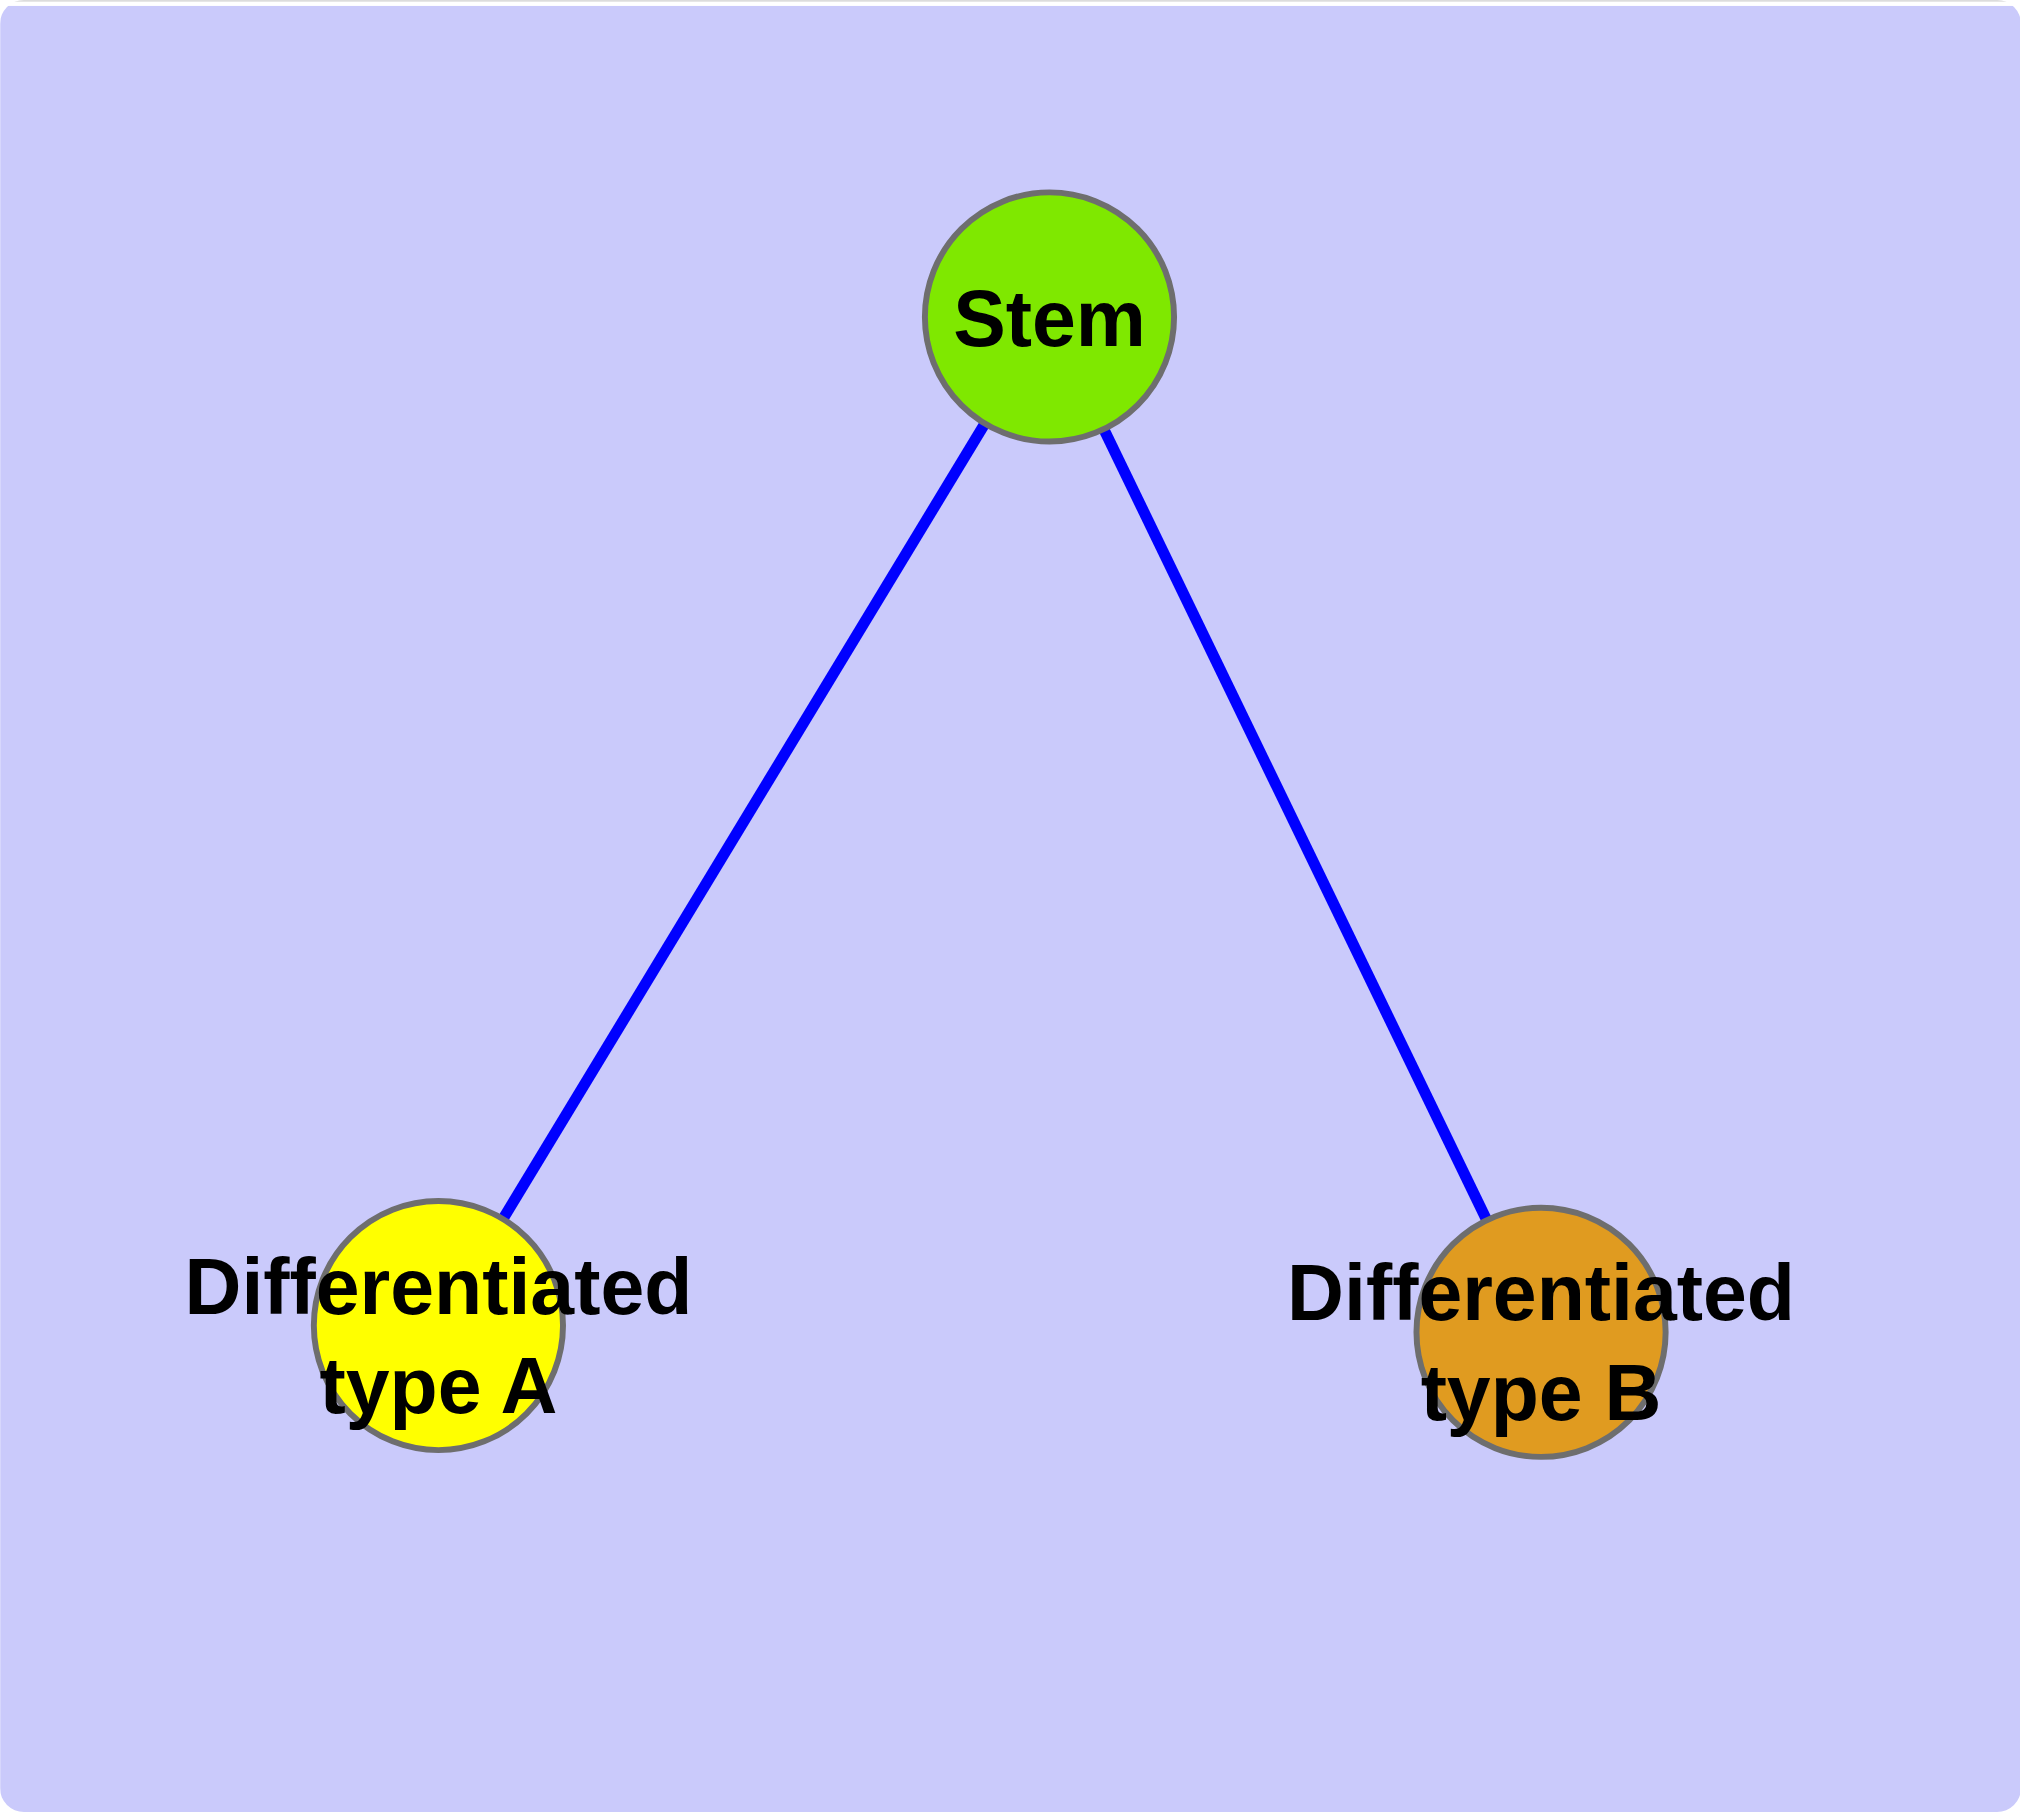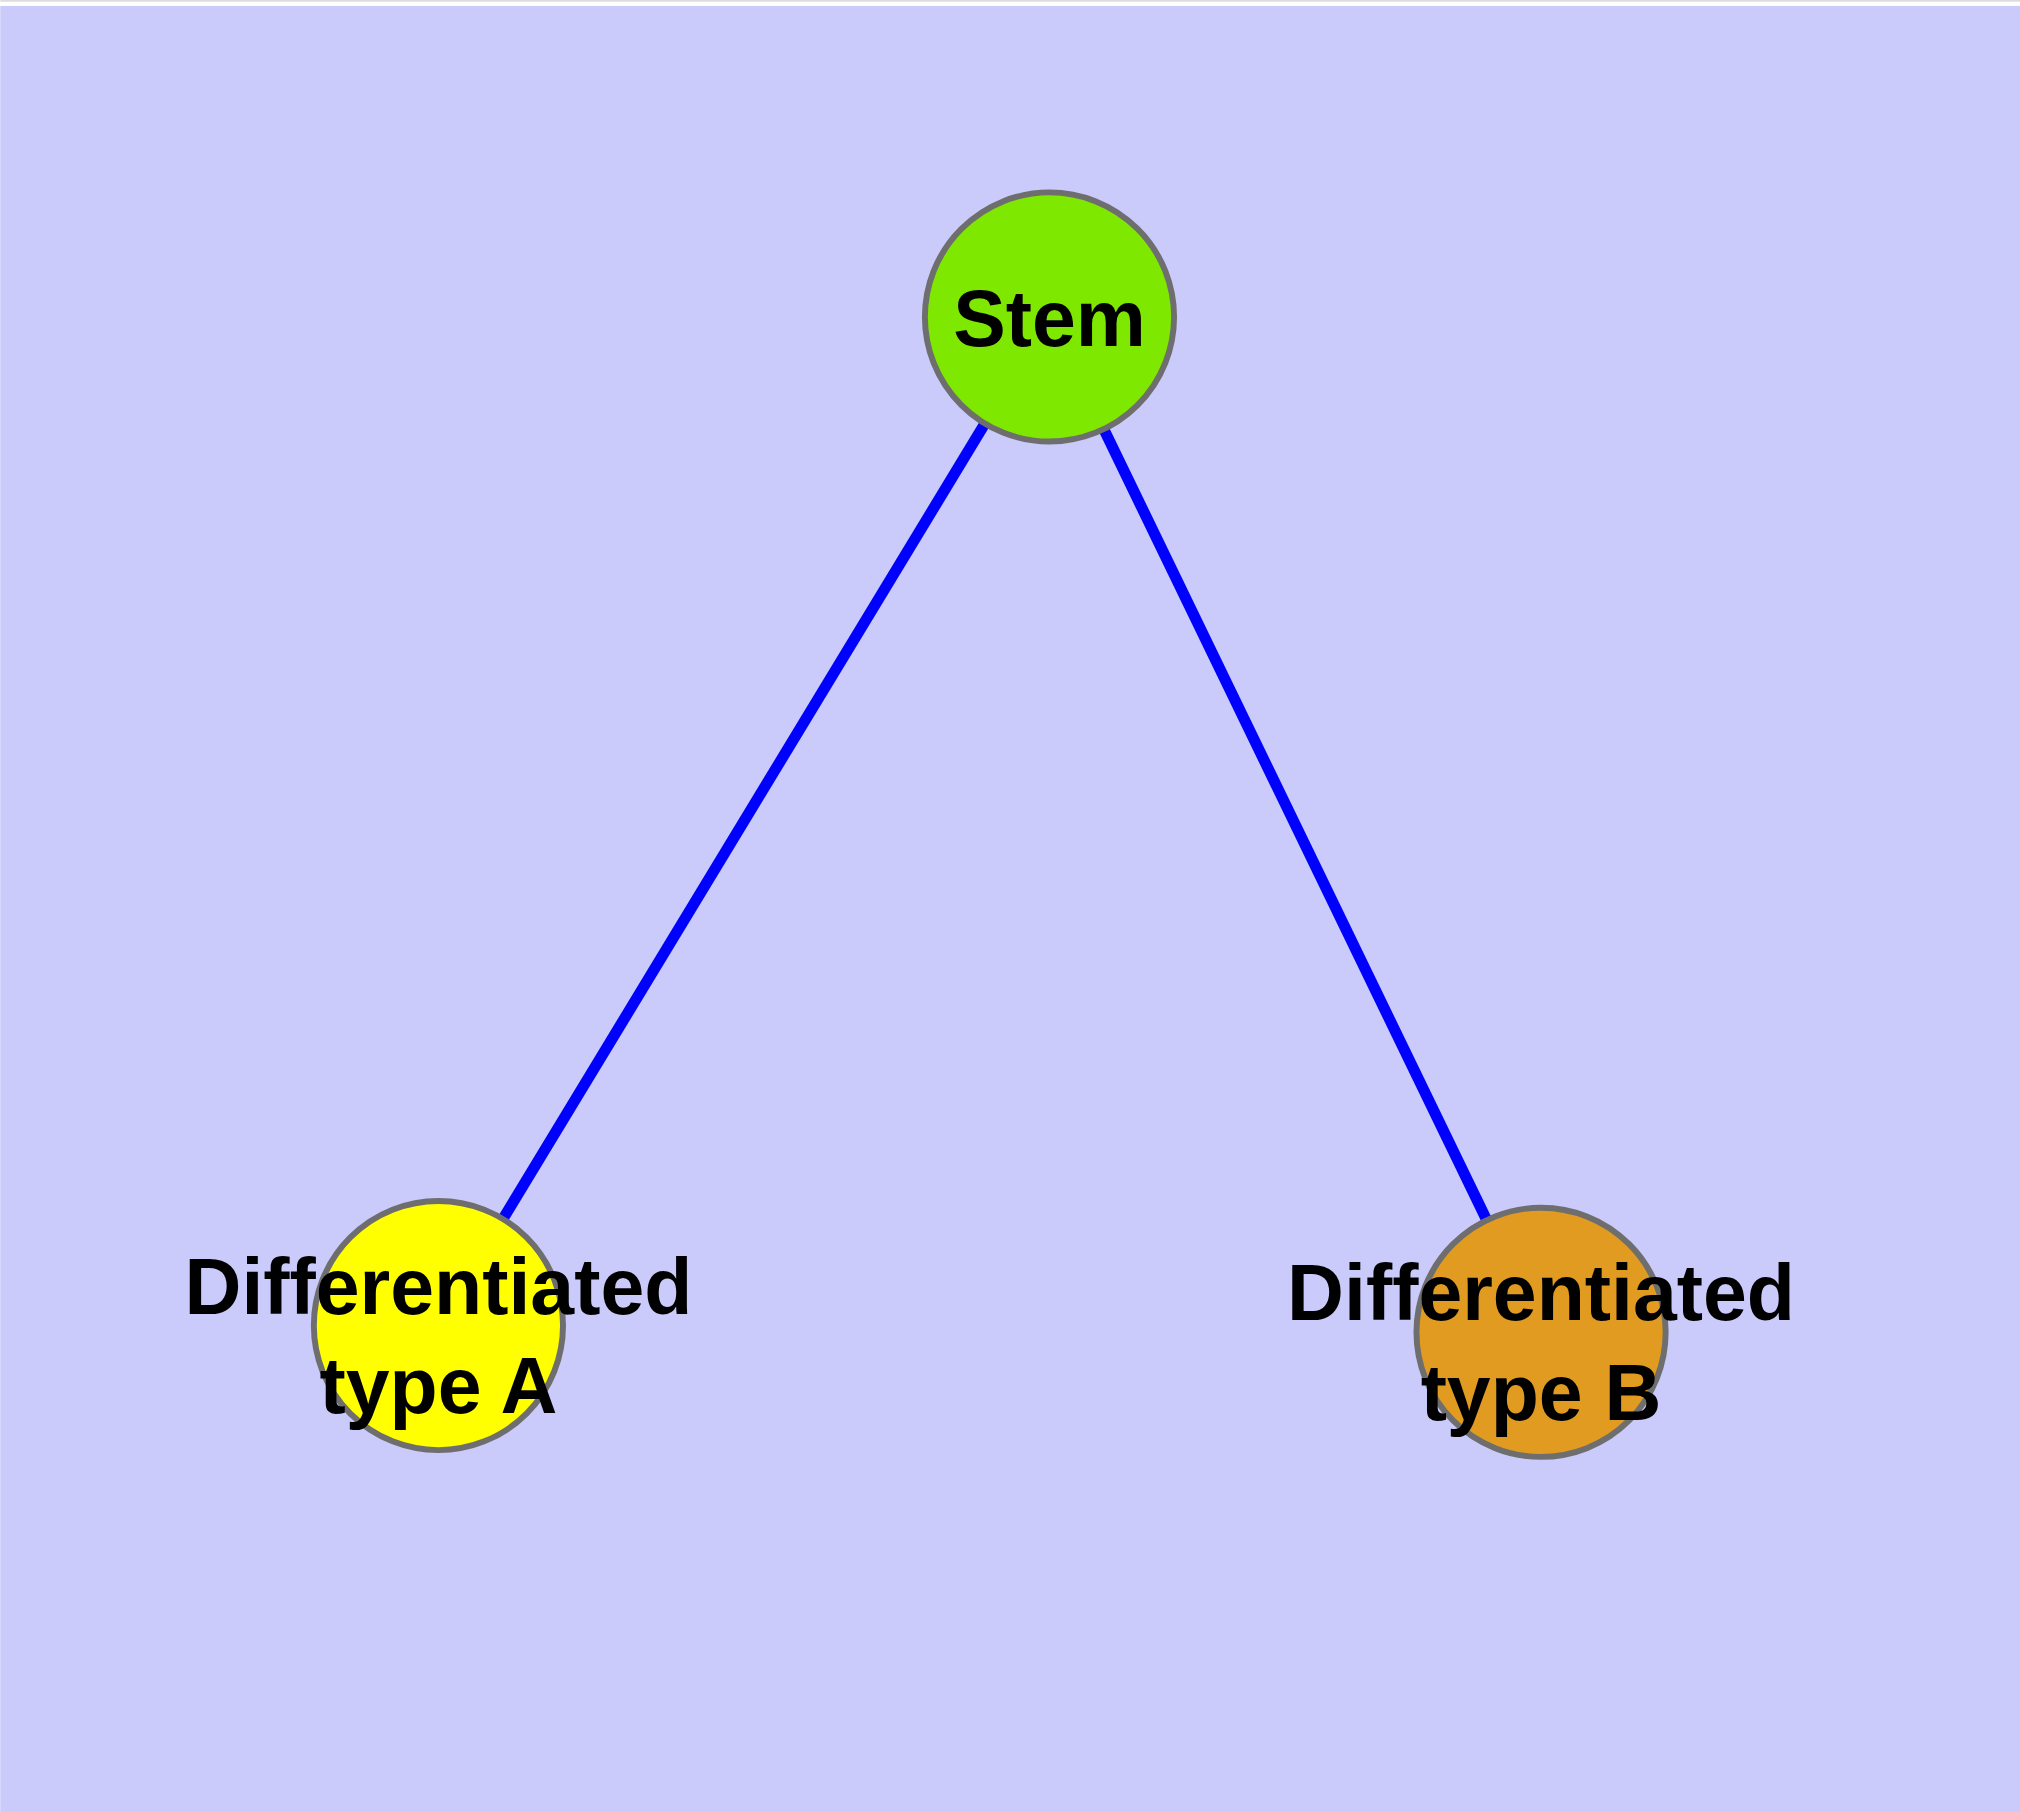--- a/index.html
+++ b/index.html
@@ -7,20 +7,21 @@
     padding: 0;
     background: #ffffff;
   }
   #stage {
     position: relative;
     width: 2021px;
     height: 1812px;
     overflow: hidden;
     background: #ffffff;
     font-family: "Liberation Sans", sans-serif;
+    border-radius: 24px;
   }
   svg {
     display: block;
     width: 2021px;
     height: 1812px;
   }
   svg text {
     font-family: "Liberation Sans", "DejaVu Sans", sans-serif;
     font-weight: bold;
     font-size: 93px;

